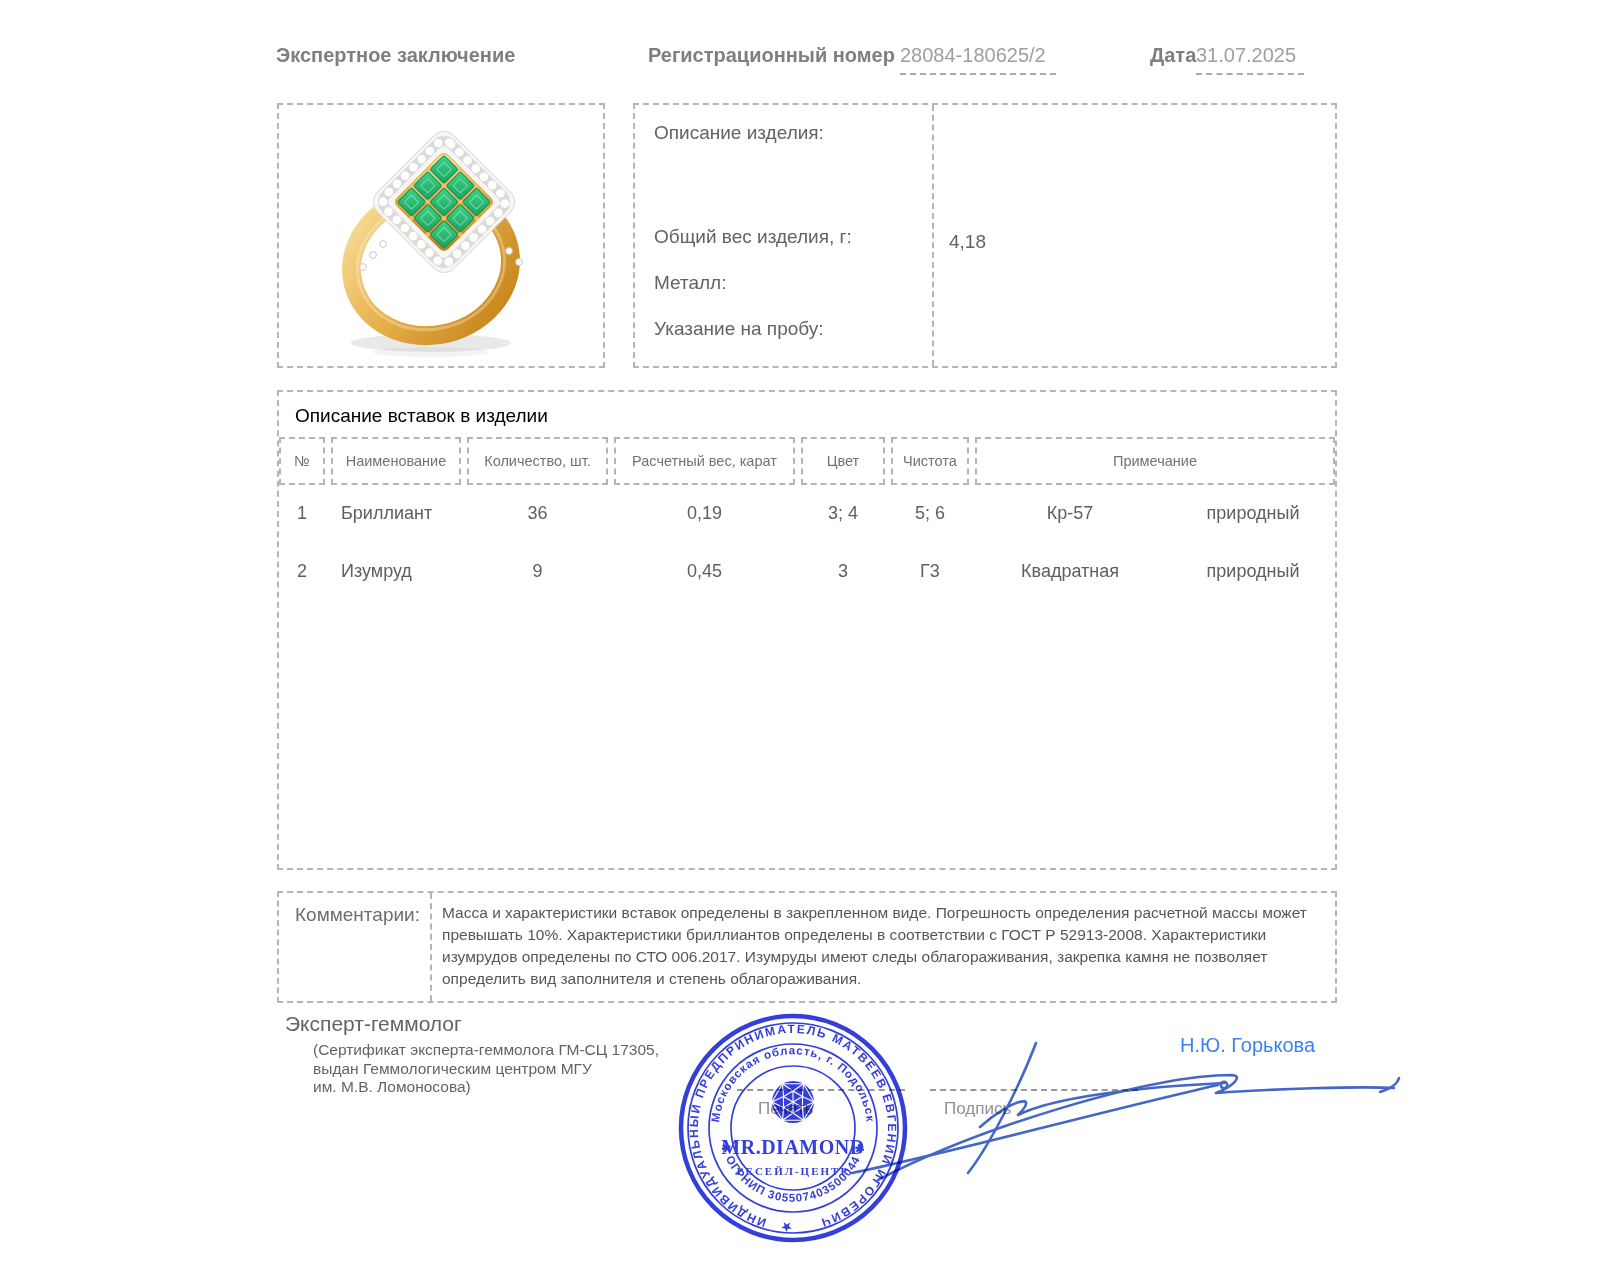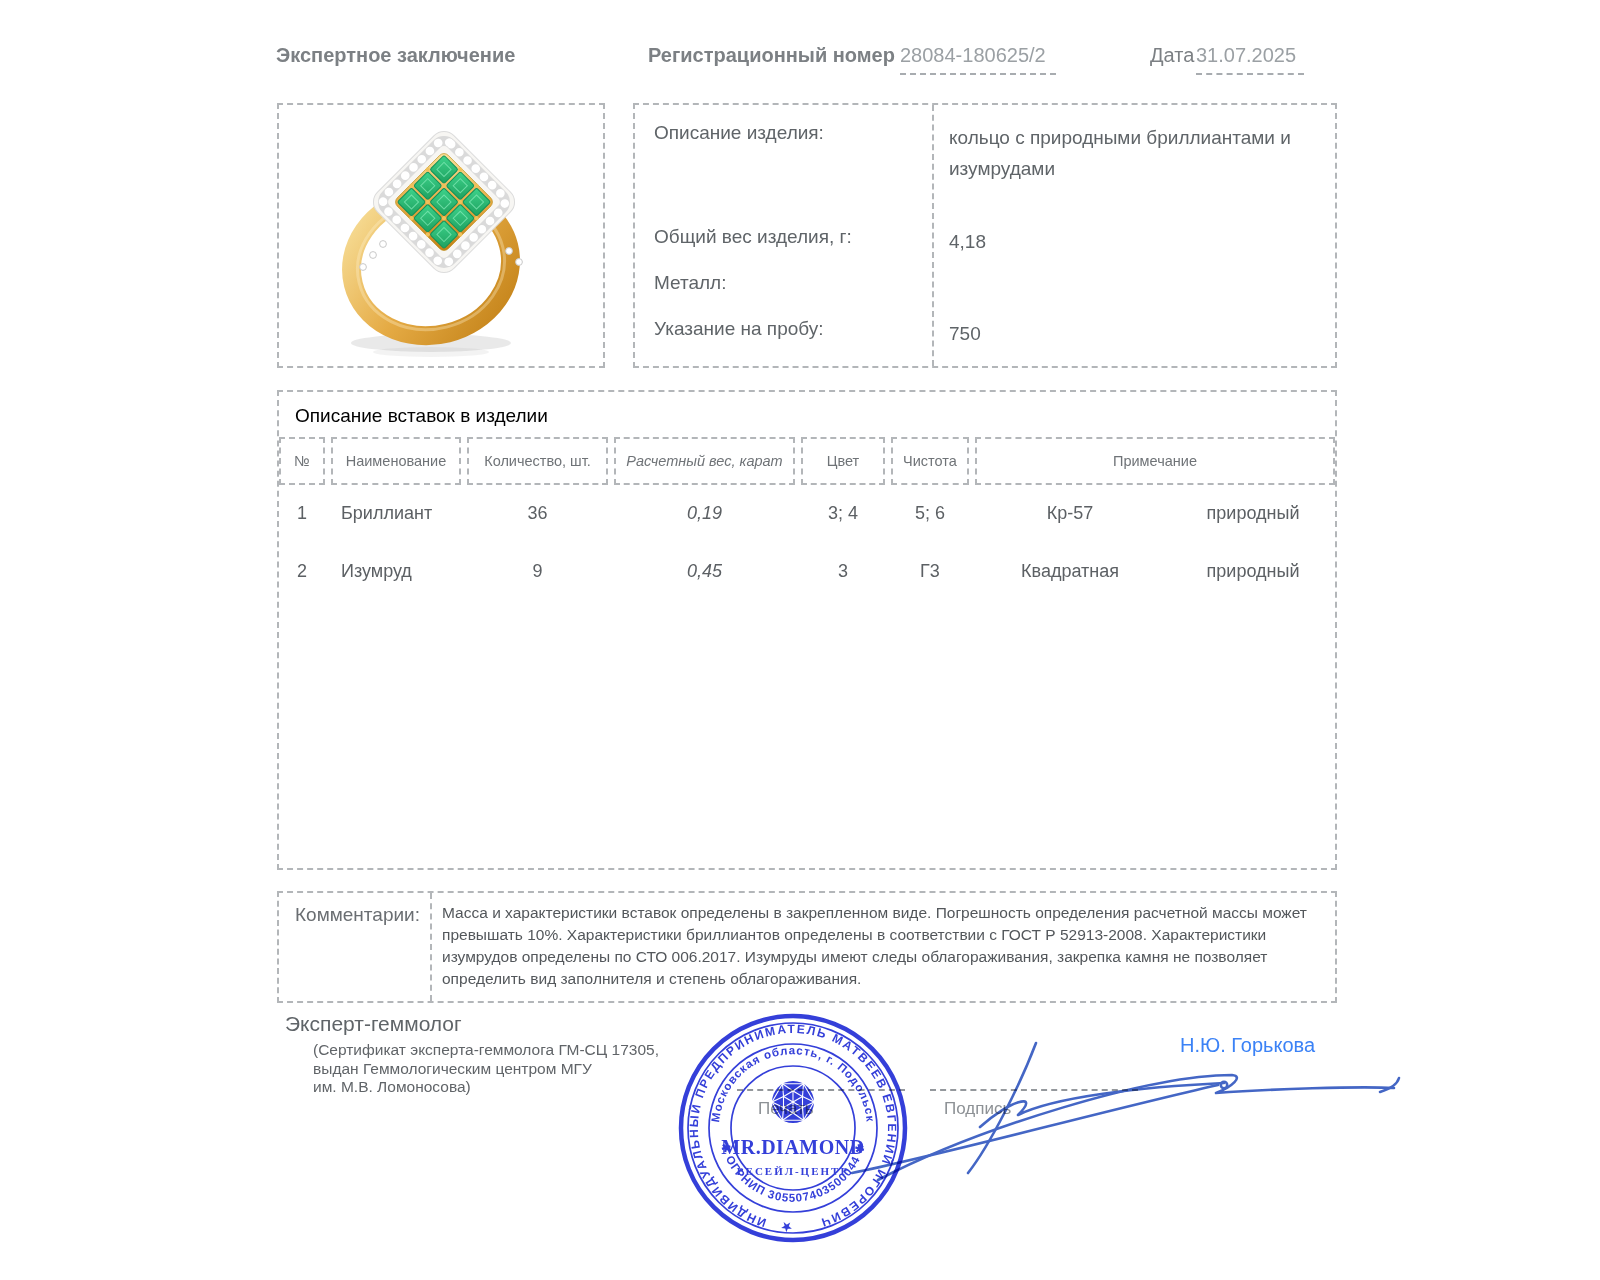--- a/index.html
+++ b/index.html
@@ -4,21 +4,21 @@
 <style>
   html,body{margin:0;padding:0;background:#fff;}
   .page{position:relative;width:1474px;height:1280px;background:#fff;overflow:hidden;
         font-family:"Liberation Sans","DejaVu Sans",sans-serif;color:#5f6468;}
 
   
   .hdr-title{position:absolute;left:276px;top:44px;font-size:20px;font-weight:bold;color:#7c8084;}
   .hdr-reg-label{position:absolute;left:648px;top:44px;font-size:20px;font-weight:bold;color:#7c8084;}
   .hdr-reg-value{position:absolute;left:900px;top:44px;font-size:20px;color:#9ba0a4;
                  border-bottom:2px dashed #a8acb0;padding:0 10px 6px 0;}
-  .hdr-date-label{position:absolute;left:1150px;top:44px;font-size:20px;font-weight:normal;color:#7c8084;}
+  .hdr-date-label{position:absolute;left:1150px;top:44px;font-size:20px;font-weight:bold;color:#7c8084;}
   .hdr-date-value{position:absolute;left:1196px;top:44px;font-size:20px;color:#9ba0a4;
                  border-bottom:2px dashed #a8acb0;padding:0 8px 6px 0;}
 
   
   .dash{border:2px dashed #b3b6b9;box-sizing:border-box;}
 
   .photo-box{position:absolute;left:277px;top:103px;width:328px;height:265px;background:#fff;}
   .photo-box svg{display:block;}
 
   .desc-box{position:absolute;left:633px;top:103px;width:704px;height:265px;}
@@ -29,21 +29,21 @@
 
   
   .inserts-box{position:absolute;left:277px;top:390px;width:1060px;height:480px;}
   .inserts-title{position:absolute;left:16px;top:13px;font-size:19px;color:#000000;}
   .tbl-row{position:absolute;left:0;right:0;display:flex;gap:6px;}
   .tbl-head{top:45px;height:48px;}
   .tbl-head .cell{border:2px dashed #b3b6b9;box-sizing:border-box;font-size:14.5px;color:#6f7377;
                   display:flex;align-items:center;justify-content:center;text-align:center;}
   .data-row .cell{display:flex;align-items:center;justify-content:center;font-size:18px;color:#5c6064;}
   .row1{top:100px;height:42px;} .row2{top:158px;height:42px;}
-  .c0{flex:0 0 46px;} .c1{flex:0 0 130px;} .c2{flex:0 0 141px;} .c3{flex:0 0 181px;font-style:italic;}
+  .c0{flex:0 0 46px;} .c1{flex:0 0 130px;} .c2{flex:0 0 141px;} .c3{flex:0 0 181px;}
   .c4{flex:0 0 84px;} .c5{flex:0 0 78px;} .c6{flex:0 0 190px;} .c7{flex:1;}
   .data-row .c1{justify-content:flex-start;padding-left:10px;box-sizing:border-box;}
 
   
   .comments-box{position:absolute;left:277px;top:891px;width:1060px;height:112px;}
   .comments-label{position:absolute;left:16px;top:11px;font-size:19px;color:#6a6e72;}
   .comments-divider{position:absolute;left:151px;top:0;bottom:0;width:0;border-left:2px dashed #b3b6b9;}
   .comments-text{position:absolute;left:163px;right:24px;top:9px;font-size:15.5px;line-height:22px;color:#53575b;}
 
   
@@ -142,26 +142,24 @@
               <circle cx="34.5" cy="11.5" r="2.2"></circle>
           </g>
         </g>
       </g>
     </svg>
   </div>
 
   <div class="desc-box dash">
     <div class="desc-divider"></div>
     <div class="desc-label f1">Описание изделия:</div>
-    <div class="desc-value f1">кольцо с природными бриллиантами и изумрудами</div>
     <div class="desc-label f2">Общий вес изделия, г:</div>
     <div class="desc-value f2">4,18</div>
     <div class="desc-label f3">Металл:</div>
     <div class="desc-label f4">Указание на пробу:</div>
-    <div class="desc-value f4">750</div>
   </div>
 
   <div class="inserts-box dash">
     <div class="inserts-title">Описание вставок в изделии</div>
     <div class="tbl-row tbl-head">
       <div class="cell c0">№</div>
       <div class="cell c1">Наименование</div>
       <div class="cell c2">Количество, шт.</div>
       <div class="cell c3">Расчетный вес, карат</div>
       <div class="cell c4">Цвет</div>

